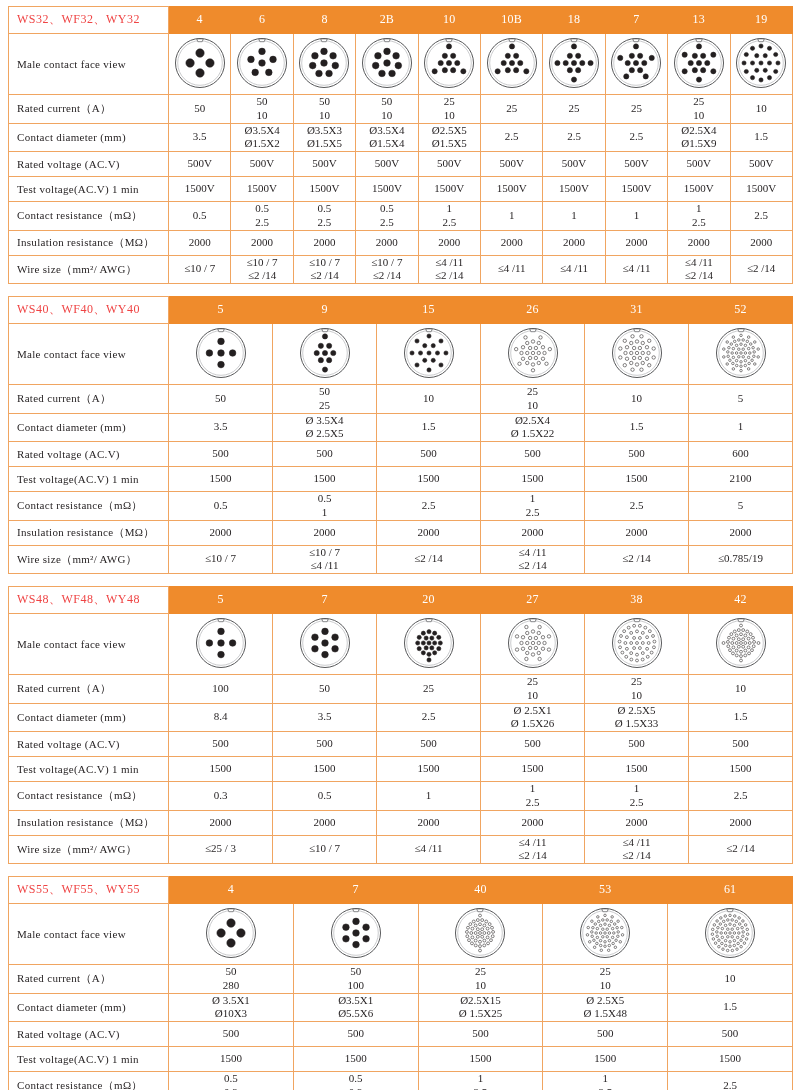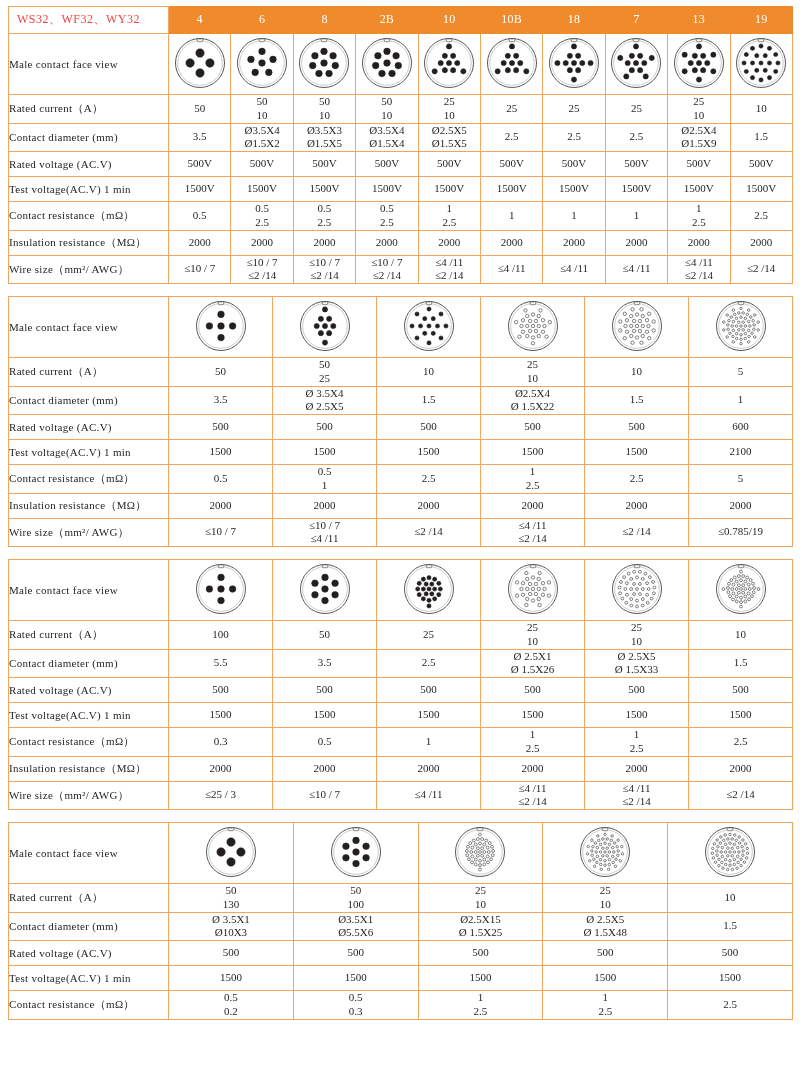--- a/index.html
+++ b/index.html
@@ -47,20 +47,21 @@
     background: #ffffff;
     color: #ef4444;
     text-align: left;
     padding-left: 8px;
     font-size: 12px;
     border: 1px solid #f0a561;
     letter-spacing: .5px;
   }
   td.rowlabel {
     text-align: left;
+    padding-left: 8px;
     height: 24px;
     letter-spacing: .3px;
     white-space: nowrap;
   }
   .face-row td {
     height: 60px;
   }
   .val {
     padding: 3px 1px;
     height: 22px;
@@ -522,20 +523,29 @@
         <colgroup>
           <col style="width:160px">
           <col style="width:104.00px">
           <col style="width:104.00px">
           <col style="width:104.00px">
           <col style="width:104.00px">
           <col style="width:104.00px">
           <col style="width:104.00px">
         </colgroup>
         <tbody>
+          <tr class="hdr-row">
+            <td class="rowlabel">WS40、WF40、WY40</td>
+            <td>5</td>
+            <td>9</td>
+            <td>15</td>
+            <td>26</td>
+            <td>31</td>
+            <td>52</td>
+          </tr>
           <tr class="face-row">
             <td class="rowlabel">Male  contact  face  view</td>
             <td class="face-cell"><span class="conn"><svg width="52" height="52" viewBox="0 0 52 52">
                   <circle cx="26" cy="26" r="24.5" fill="#ffffff" stroke="#58595b" stroke-width="1"></circle>
                   <circle cx="26" cy="26" r="22.3" fill="none" stroke="#a7a9ac" stroke-width="0.6"></circle>
                   <path d="M 22.8 1.9 L 29.2 1.9 L 28.2 4.7 L 23.8 4.7 Z" fill="#ffffff" stroke="#58595b" stroke-width="0.7"></path>
                   <circle cx="26.00" cy="26.00" r="3.3" fill="#231f20" stroke="#231f20" stroke-width="0.55"></circle>
                   <circle cx="26.00" cy="14.40" r="3.3" fill="#231f20" stroke="#231f20" stroke-width="0.55"></circle>
                   <circle cx="37.60" cy="26.00" r="3.3" fill="#231f20" stroke="#231f20" stroke-width="0.55"></circle>
                   <circle cx="26.00" cy="37.60" r="3.3" fill="#231f20" stroke="#231f20" stroke-width="0.55"></circle>
@@ -861,20 +871,29 @@
         <colgroup>
           <col style="width:160px">
           <col style="width:104.00px">
           <col style="width:104.00px">
           <col style="width:104.00px">
           <col style="width:104.00px">
           <col style="width:104.00px">
           <col style="width:104.00px">
         </colgroup>
         <tbody>
+          <tr class="hdr-row">
+            <td class="rowlabel">WS48、WF48、WY48</td>
+            <td>5</td>
+            <td>7</td>
+            <td>20</td>
+            <td>27</td>
+            <td>38</td>
+            <td>42</td>
+          </tr>
           <tr class="face-row">
             <td class="rowlabel">Male  contact  face  view</td>
             <td class="face-cell"><span class="conn"><svg width="52" height="52" viewBox="0 0 52 52">
                   <circle cx="26" cy="26" r="24.5" fill="#ffffff" stroke="#58595b" stroke-width="1"></circle>
                   <circle cx="26" cy="26" r="22.3" fill="none" stroke="#a7a9ac" stroke-width="0.6"></circle>
                   <path d="M 22.8 1.9 L 29.2 1.9 L 28.2 4.7 L 23.8 4.7 Z" fill="#ffffff" stroke="#58595b" stroke-width="0.7"></path>
                   <circle cx="26.00" cy="26.00" r="3.3" fill="#231f20" stroke="#231f20" stroke-width="0.55"></circle>
                   <circle cx="26.00" cy="14.40" r="3.3" fill="#231f20" stroke="#231f20" stroke-width="0.55"></circle>
                   <circle cx="37.60" cy="26.00" r="3.3" fill="#231f20" stroke="#231f20" stroke-width="0.55"></circle>
                   <circle cx="26.00" cy="37.60" r="3.3" fill="#231f20" stroke="#231f20" stroke-width="0.55"></circle>
@@ -1059,21 +1078,21 @@
               <span class="two">25</span>
               <span class="two">10</span>
             </td>
             <td class="val">
               <span class="two">10</span>
             </td>
           </tr>
           <tr>
             <td class="rowlabel">Contact diameter (mm)</td>
             <td class="val">
-              <span class="two">5.5</span>
+              <span class="two">8.4</span>
             </td>
             <td class="val">
               <span class="two">3.5</span>
             </td>
             <td class="val">
               <span class="two">2.5</span>
             </td>
             <td class="val">
               <span class="two">Ø 2.5X1</span>
               <span class="two">Ø 1.5X26</span>
@@ -1200,20 +1219,28 @@
       <table class="spec-table">
         <colgroup>
           <col style="width:160px">
           <col style="width:124.80px">
           <col style="width:124.80px">
           <col style="width:124.80px">
           <col style="width:124.80px">
           <col style="width:124.80px">
         </colgroup>
         <tbody>
+          <tr class="hdr-row">
+            <td class="rowlabel">WS55、WF55、WY55</td>
+            <td>4</td>
+            <td>7</td>
+            <td>40</td>
+            <td>53</td>
+            <td>61</td>
+          </tr>
           <tr class="face-row">
             <td class="rowlabel">Male  contact  face  view</td>
             <td class="face-cell"><span class="conn"><svg width="52" height="52" viewBox="0 0 52 52">
                   <circle cx="26" cy="26" r="24.5" fill="#ffffff" stroke="#58595b" stroke-width="1"></circle>
                   <circle cx="26" cy="26" r="22.3" fill="none" stroke="#a7a9ac" stroke-width="0.6"></circle>
                   <path d="M 22.8 1.9 L 29.2 1.9 L 28.2 4.7 L 23.8 4.7 Z" fill="#ffffff" stroke="#58595b" stroke-width="0.7"></path>
                   <circle cx="26.00" cy="16.07" r="4.2" fill="#231f20" stroke="#231f20" stroke-width="0.55"></circle>
                   <circle cx="35.93" cy="26.00" r="4.2" fill="#231f20" stroke="#231f20" stroke-width="0.55"></circle>
                   <circle cx="26.00" cy="35.93" r="4.2" fill="#231f20" stroke="#231f20" stroke-width="0.55"></circle>
                   <circle cx="16.07" cy="26.00" r="4.2" fill="#231f20" stroke="#231f20" stroke-width="0.55"></circle>
@@ -1397,21 +1424,21 @@
                   <circle cx="10.34" cy="17.88" r="1.25" fill="#ffffff" stroke="#231f20" stroke-width="0.55"></circle>
                   <circle cx="13.11" cy="13.96" r="1.25" fill="#ffffff" stroke="#231f20" stroke-width="0.55"></circle>
                   <circle cx="16.83" cy="10.93" r="1.25" fill="#ffffff" stroke="#231f20" stroke-width="0.55"></circle>
                   <circle cx="21.24" cy="9.01" r="1.25" fill="#ffffff" stroke="#231f20" stroke-width="0.55"></circle>
                 </svg></span></td>
           </tr>
           <tr>
             <td class="rowlabel">Rated current（A）</td>
             <td class="val">
               <span class="two">50</span>
-              <span class="two">130</span>
+              <span class="two">280</span>
             </td>
             <td class="val">
               <span class="two">50</span>
               <span class="two">100</span>
             </td>
             <td class="val">
               <span class="two">25</span>
               <span class="two">10</span>
             </td>
             <td class="val">

